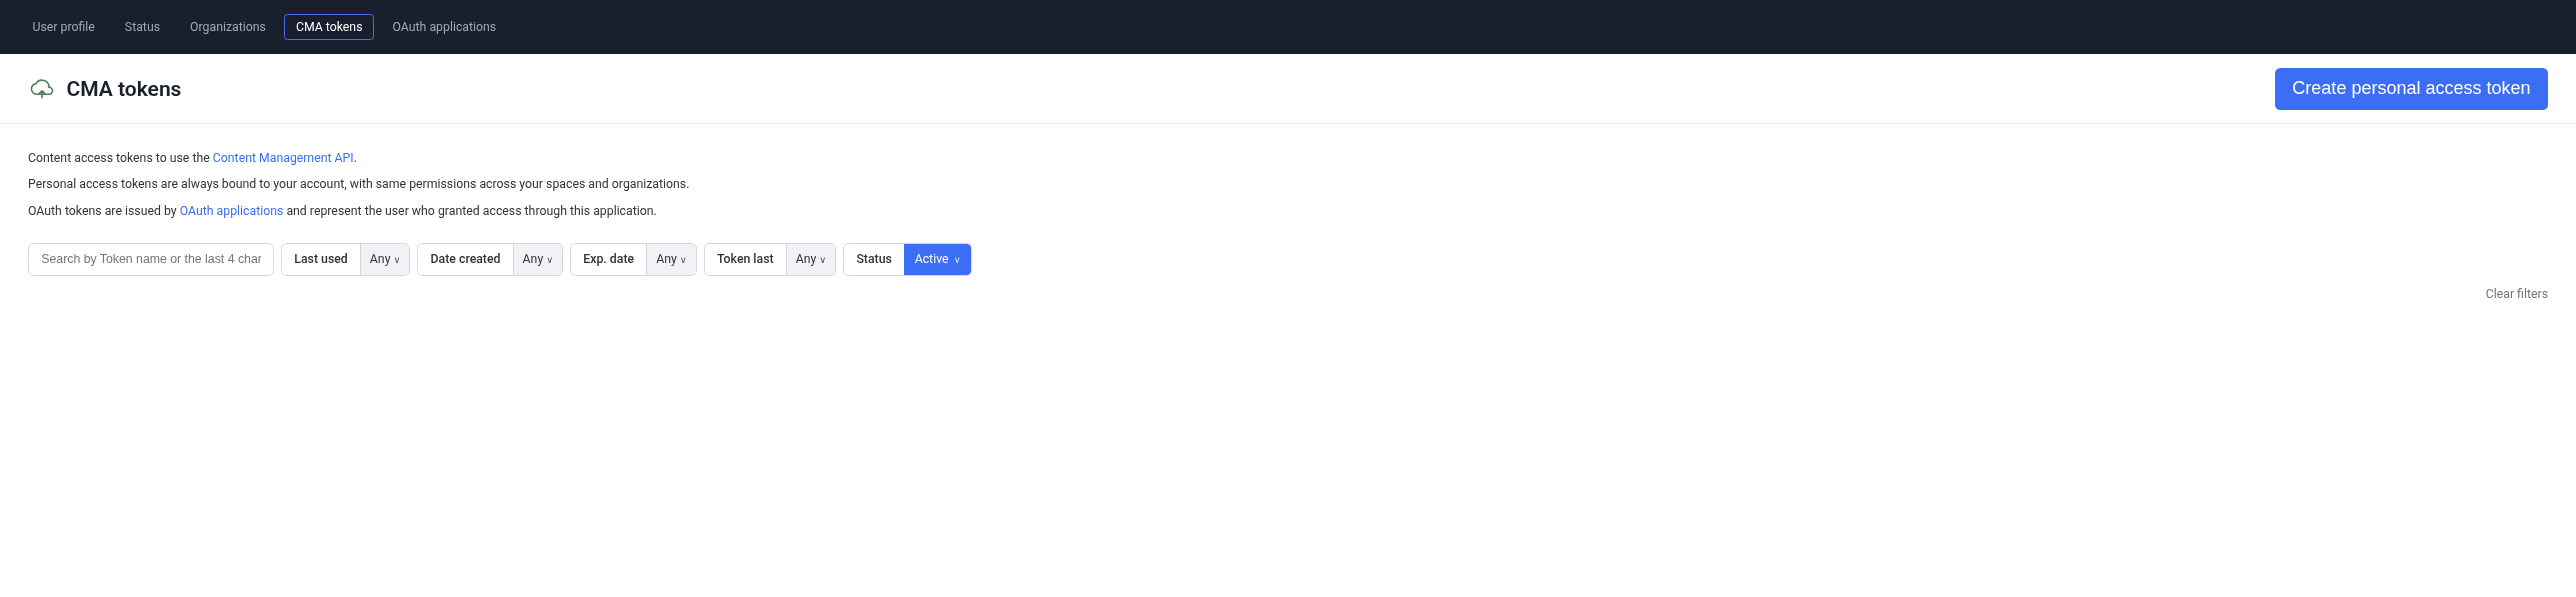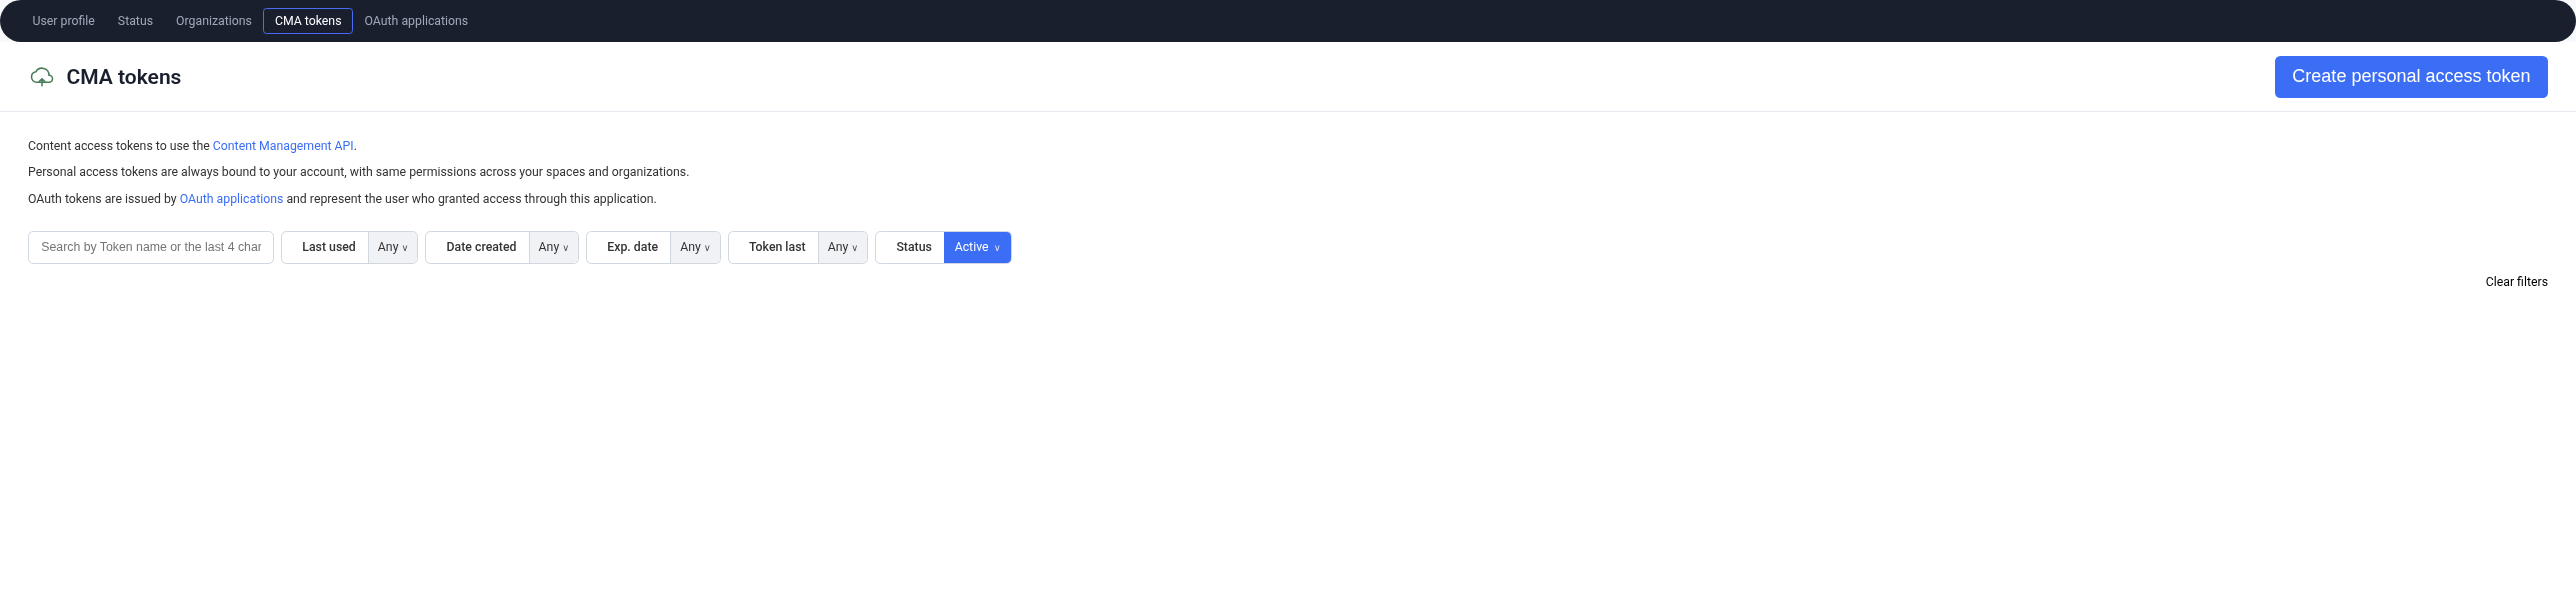--- a/index.html
+++ b/index.html
@@ -3,23 +3,23 @@
   <meta charset="utf-8">
   <style>
     * { box-sizing: border-box; margin: 0; padding: 0; }
     body { font-family: -apple-system, BlinkMacSystemFont, 'Segoe UI', Roboto, sans-serif; background: #f7f9fa; }
 
     
     .top-nav {
       background: #1a1f2e;
       display: flex;
       align-items: center;
-      height: 42px;
+      height: 54px;
       padding: 0 21px;
-      border-radius: 21px;
+      gap: 7px;
     }
     .nav-item {
       color: #a0a8b8;
       font-size: 12.3px;
       padding: 5.3px 10.5px;
       border-radius: 3.5px;
       cursor: pointer;
       white-space: nowrap;
       border: 1.8px solid transparent;
     }
@@ -96,21 +96,20 @@
       background: #fff;
     }
 
     .filter-group {
       display: flex;
       align-items: center;
       border: 0.9px solid #d0d7de;
       border-radius: 5.3px;
       overflow: hidden;
       background: #fff;
-      padding-left: 8px;
     }
     .filter-label {
       background: #fff;
       padding: 8.8px 12.3px;
       font-size: 12.3px;
       color: #333;
       white-space: nowrap;
       border-right: 0.9px solid #d0d7de;
       font-weight: 500;
     }
@@ -151,21 +150,21 @@
       align-items: center;
       gap: 5.3px;
       cursor: pointer;
       white-space: nowrap;
     }
     .status-chevron {
       font-size: 9.6px;
       color: #dde;
     }
     .clear-filters {
-      color: #000000;
+      color: #737373;
       font-size: 12.3px;
       cursor: pointer;
       text-decoration: none;
       margin-top: 3.5px;
     }
 
     .filters-and-clear {
       display: flex;
       flex-direction: column;
       gap: 7px;

